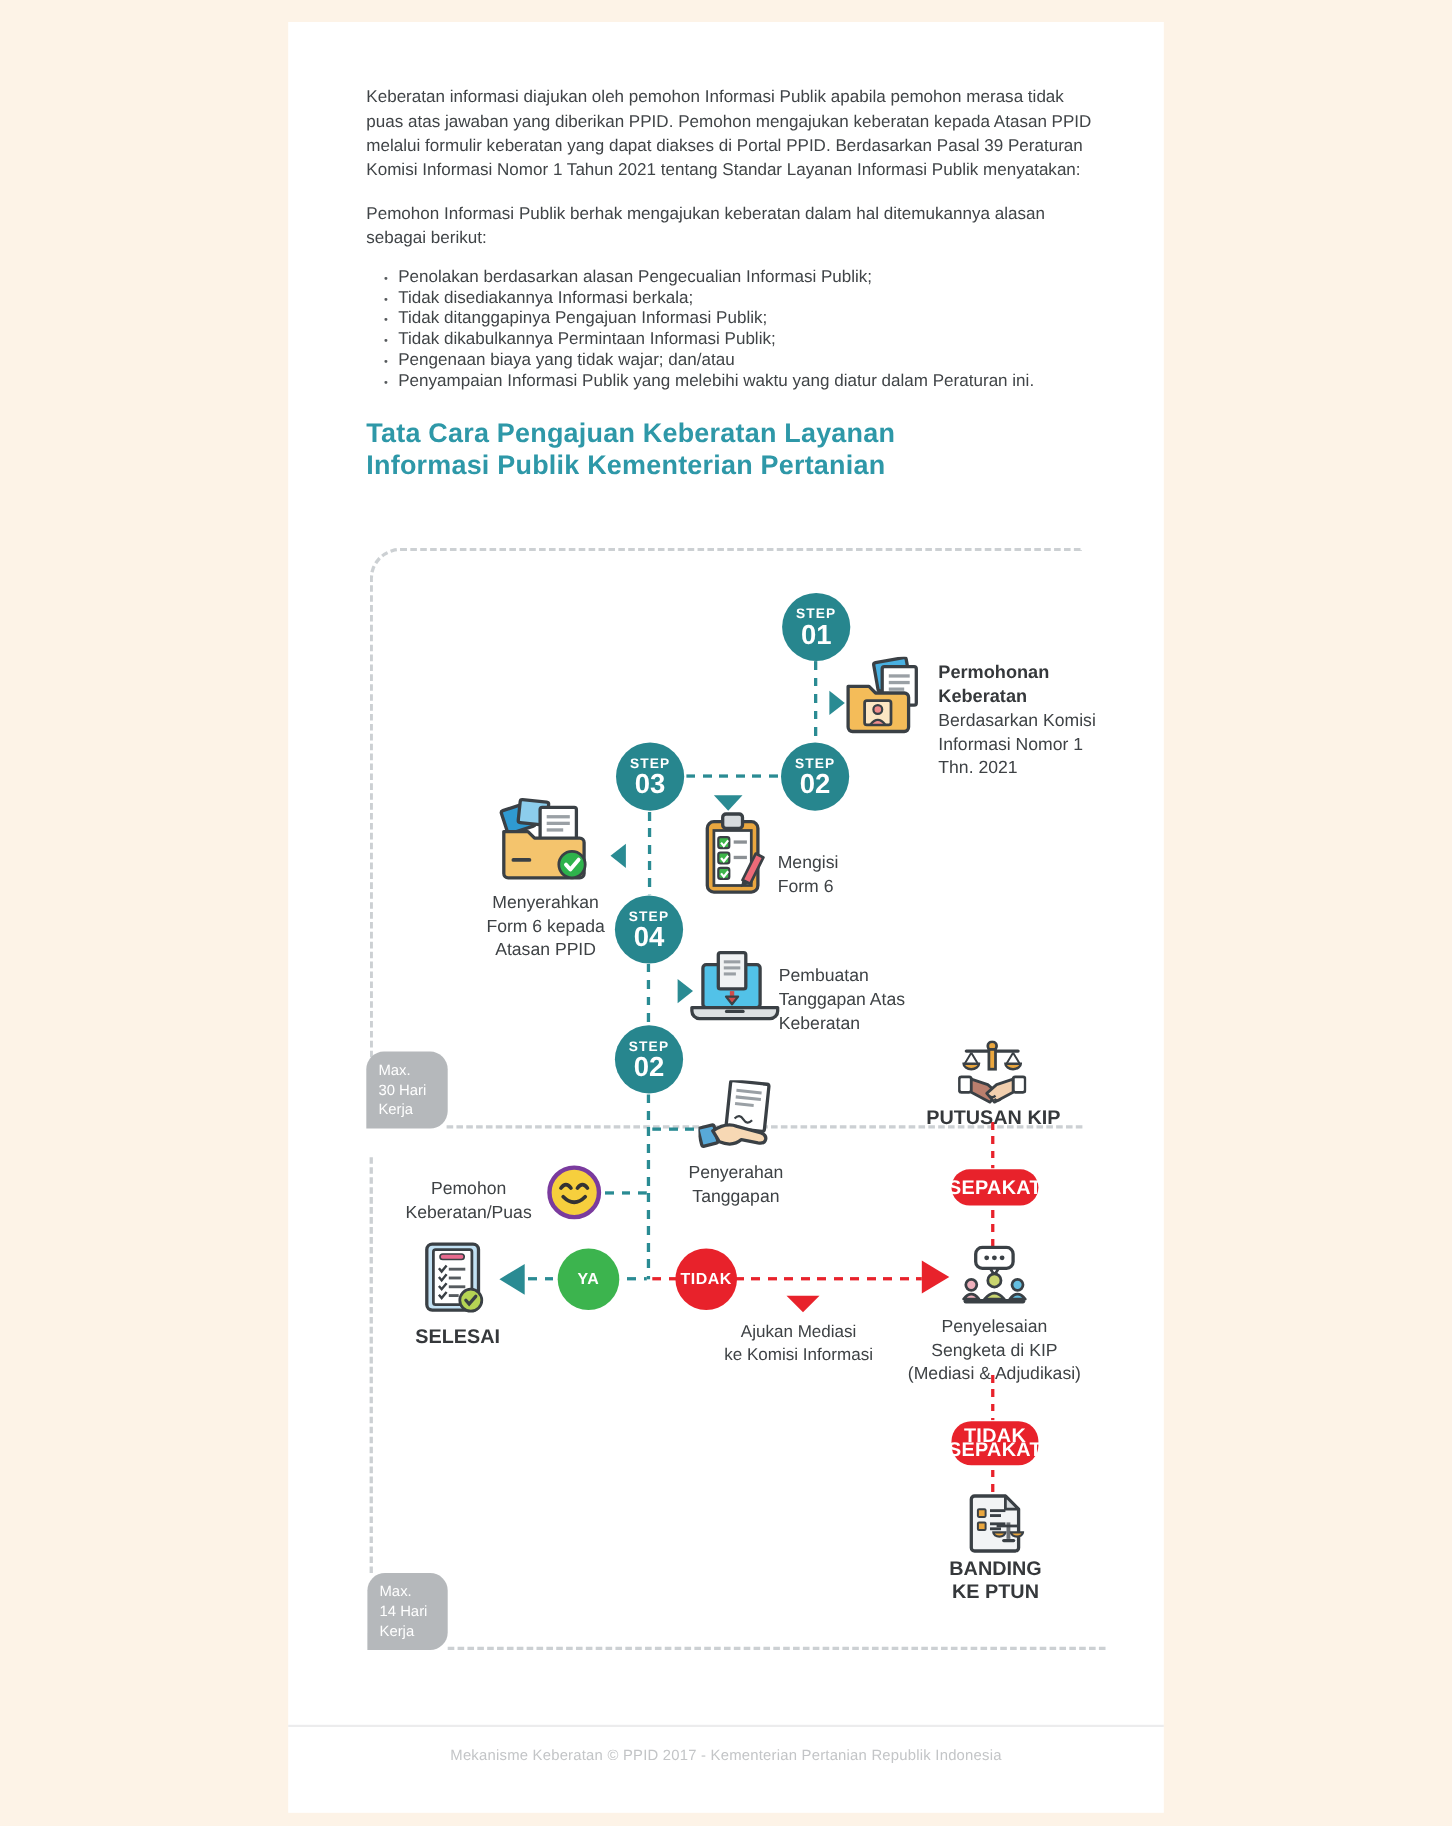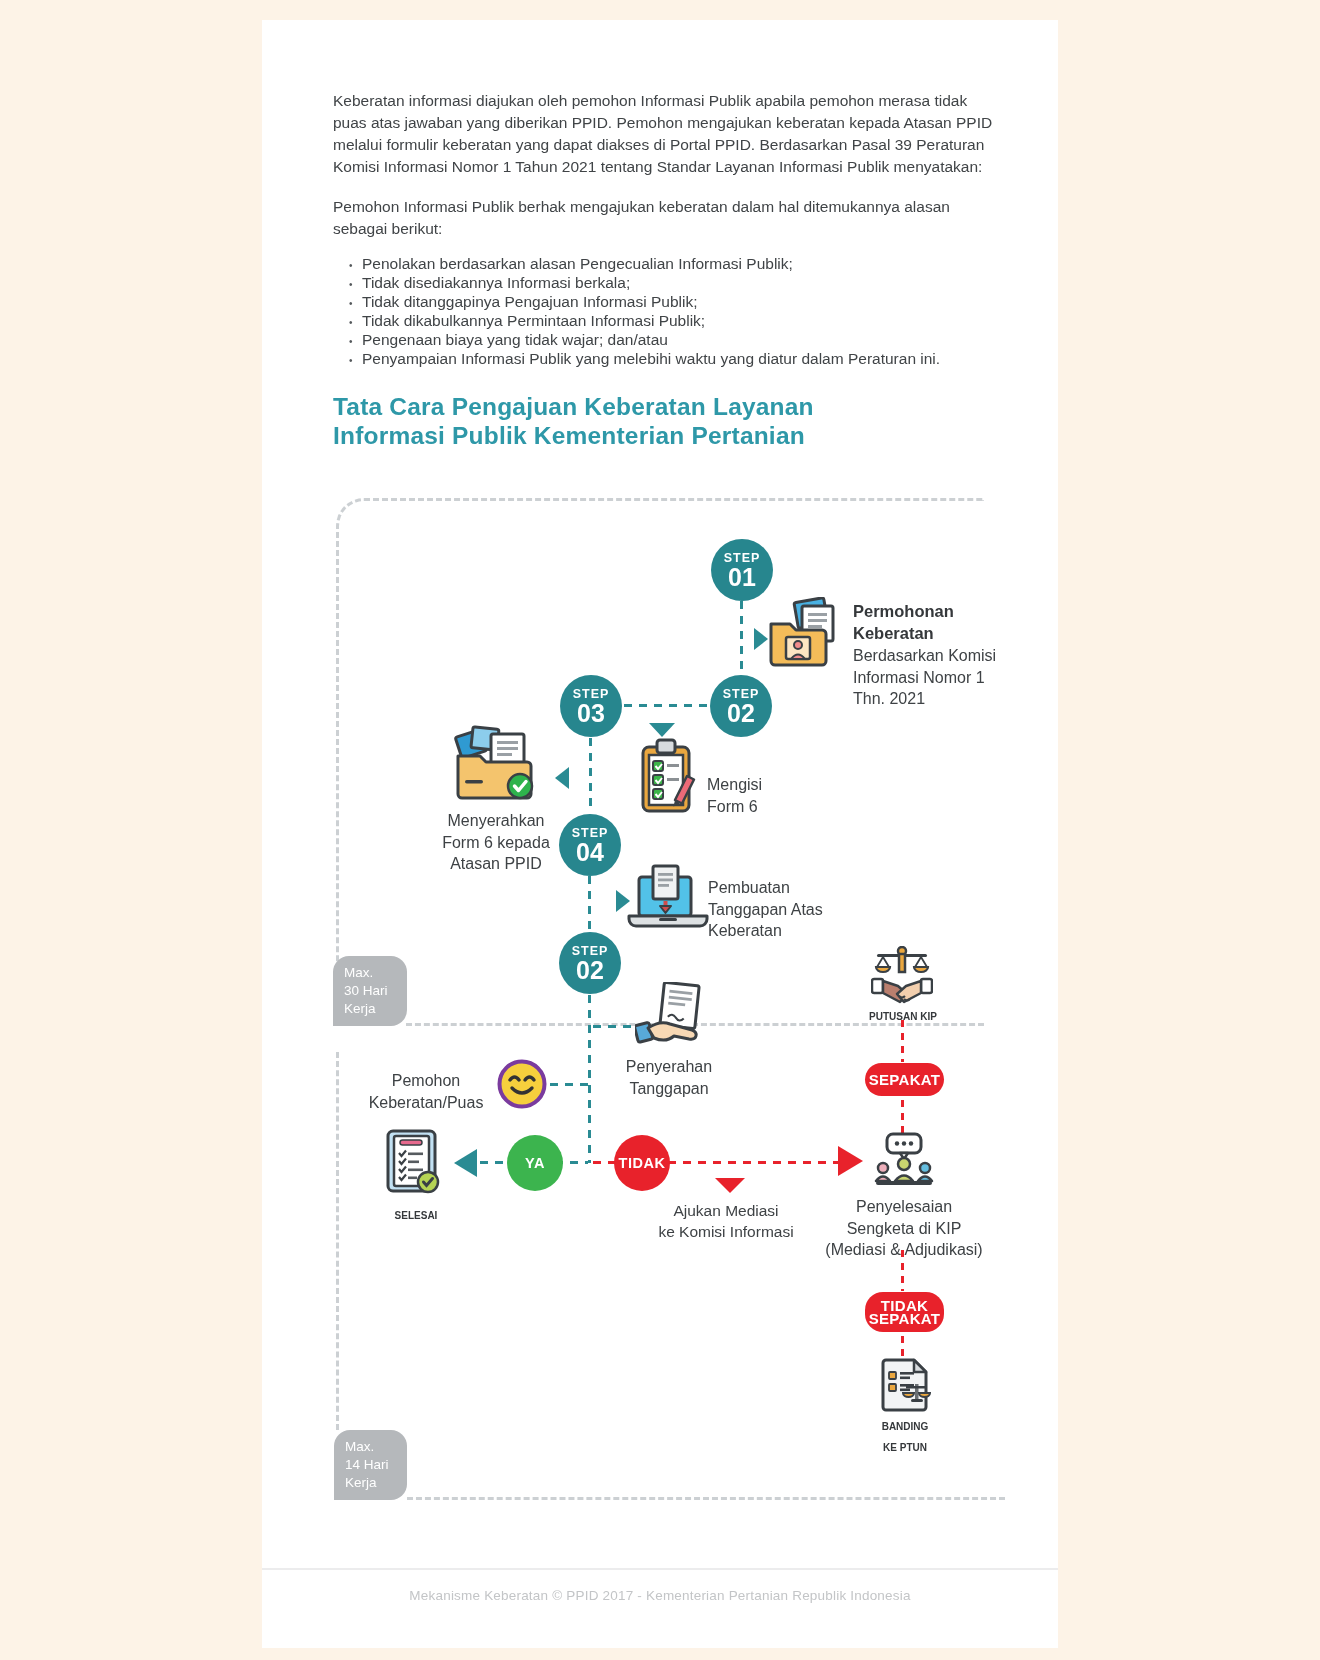--- a/index.html
+++ b/index.html
@@ -6,21 +6,21 @@
     --teal:#27868e; --tealline:#2a8b93; --heading:#2e98a8;
     --red:#e8222b; --green:#3cb44e; --grayline:#ccd0d3;
     --ink:#3e4245; --badge:#b5b8bb; --cream:#fdf3e7;
   }
   *{box-sizing:border-box}
   html,body{margin:0;padding:0}
   body{width:1320px;height:1660px;background:var(--cream);position:relative;
        font-family:"Liberation Sans",sans-serif;color:var(--ink);overflow:hidden}
   .card{position:absolute;left:262px;top:20px;width:796px;height:1628px;background:#fff}
   .content{padding:58px 54px 0 71px}
-  .body-p{width:672px;font-size:15.5px;line-height:22px;margin:12px 0 18px;color:#404447}
+  .body-p{width:672px;font-size:15.5px;line-height:22px;margin:0 0 18px;color:#404447}
   .body-p2{margin-bottom:10px}
   .reasons{list-style:none;margin:14px;padding:0;width:680px}
   .reasons li{position:relative;padding-left:15px;font-size:15.5px;line-height:19px;color:#404447}
   .reasons li::before{content:"•";position:absolute;left:2px;top:2px;font-size:10px;color:#55595c}
   h1.heading{margin:24px 0 0;font-size:24.5px;line-height:29px;font-weight:700;
              color:var(--heading);white-space:pre-line;letter-spacing:.2px}
   .flow{position:absolute;left:0;top:0;width:796px;height:1628px}
   .abs{position:absolute}
   
   .hd,.vd{position:absolute}
@@ -45,25 +45,25 @@
   .step{position:absolute;width:62px;height:62px;border-radius:50%;background:var(--teal);
         color:#fff;display:flex;flex-direction:column;align-items:center;justify-content:center}
   .step-word{font-size:12.5px;font-weight:700;letter-spacing:1px;line-height:13px}
   .step-num{font-size:25px;font-weight:700;line-height:24px}
   .decision{position:absolute;width:56px;height:56px;border-radius:50%;color:#fff;
             display:flex;align-items:center;justify-content:center;font-weight:700;
             font-size:14.5px;letter-spacing:.5px}
   .dec-green{background:var(--green)} .dec-red{background:var(--red)}
   .pill{position:absolute;background:var(--red);color:#fff;border-radius:18px;
         display:flex;align-items:center;justify-content:center;text-align:center;
-        font-weight:700;font-size:15px;line-height:13.5px;letter-spacing:.3px;white-space:pre-line}
+        font-weight:700;font-size:18px;line-height:13.5px;letter-spacing:.3px;white-space:pre-line}
   .maxbadge{position:absolute;background:var(--badge);color:#fff;border-radius:16px 16px 16px 0;
             font-size:13.5px;line-height:18px;padding:8px 0 0 11px;white-space:pre-line}
   .fl{position:absolute;font-size:16px;line-height:21.5px;color:#3e4245;white-space:pre-line}
-  .fl.c{text-align:center} .fl.b{font-weight:700;color:#35383b;font-size:10px}
+  .fl.c{text-align:center} .fl.b{font-weight:700;color:#35383b;font-size:18px}
   .icon{position:absolute}
   .icon svg{display:block;width:100%;height:100%}
   .footer-divider{position:absolute;left:0;top:1548px;width:796px;border-top:2px solid #ececed}
   .footer{position:absolute;left:0;top:1568px;width:796px;text-align:center;
           font-size:13.5px;color:#c3c5c7;letter-spacing:.2px}
 </style>
 </head>
 <body>
 
 <div class="card">

